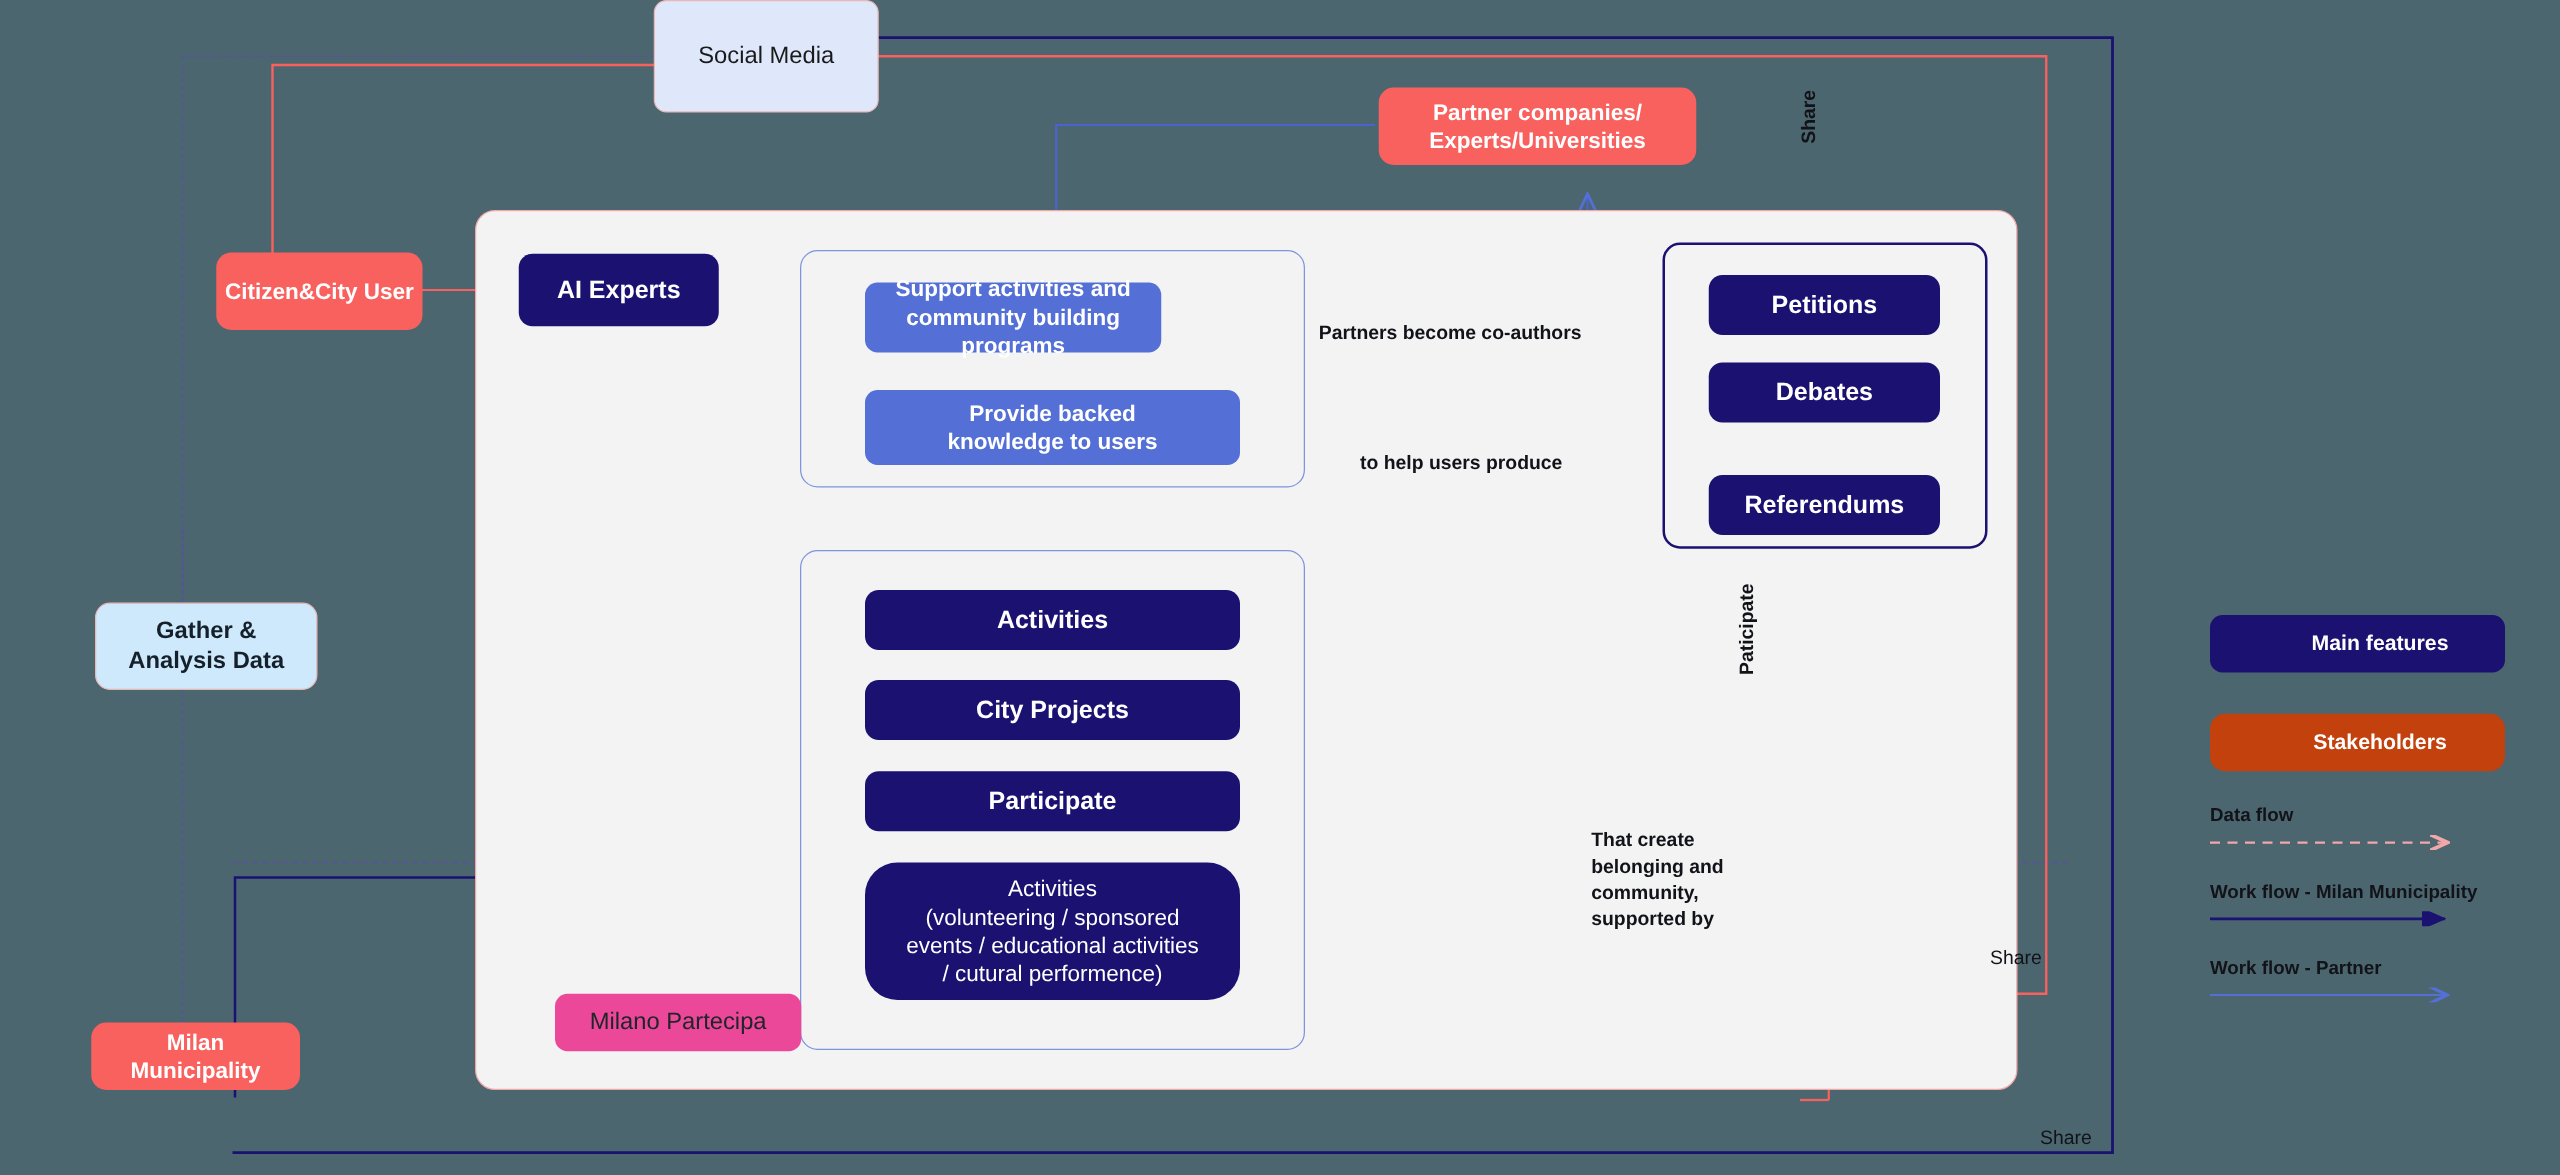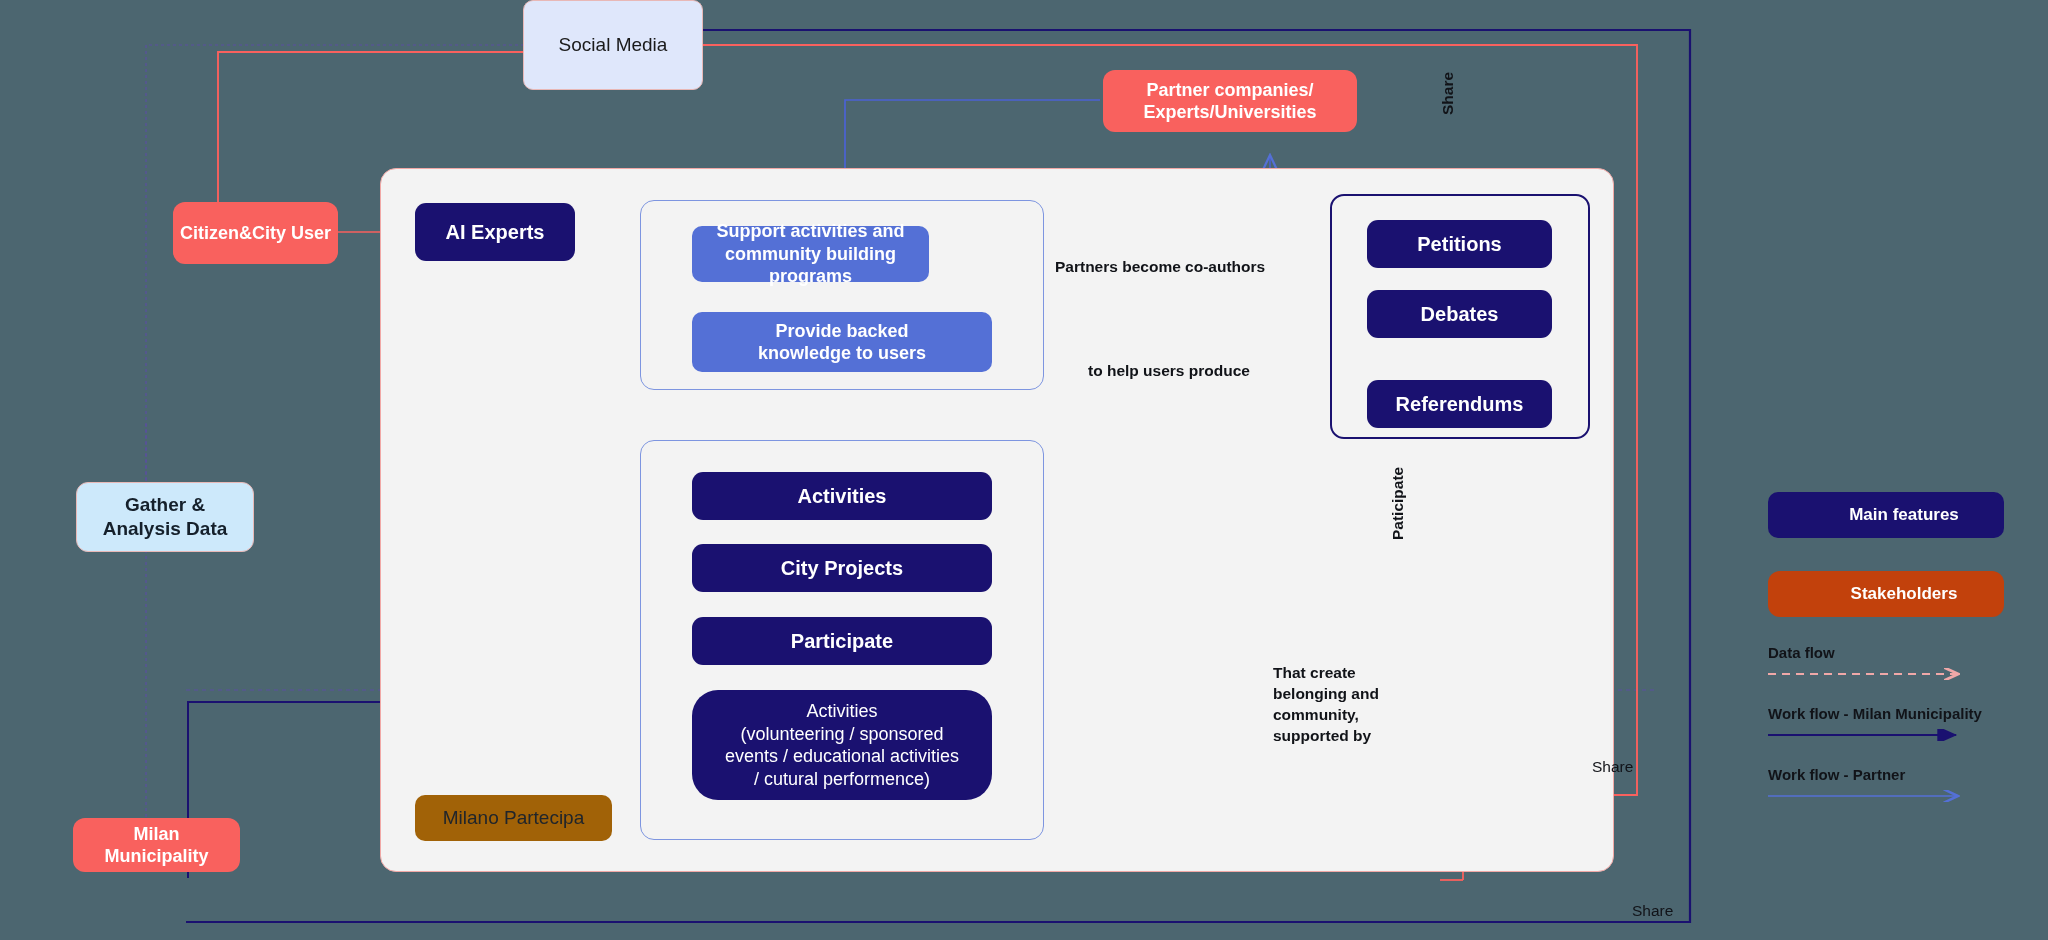--- a/index.html
+++ b/index.html
@@ -22,21 +22,21 @@
     border-radius:10px;
     line-height:1.25;
   }
 
   
   .stakeholder{background:#f9615e;color:#ffffff;font-weight:600;font-size:19px;border-radius:12px;}
   .feature{background:#1a1170;color:#ffffff;font-weight:600;font-size:20px;border-radius:11px;}
   .softblue{background:#5470d6;color:#ffffff;font-weight:600;font-size:19px;border-radius:10px;}
   .palebox{background:#dfe7fb;color:#1a1a1a;font-size:19px;font-weight:400;border-radius:10px;}
   .cyanbox{background:#cde9fb;color:#15202b;font-size:19px;font-weight:600;border-radius:12px;}
-  .greybox{background:#a16207;color:#20252b;font-size:19px;font-weight:500;border-radius:10px;}
+  .greybox{background:#ec4899;color:#20252b;font-size:19px;font-weight:500;border-radius:10px;margin-left:29px;}
 
   
   .panel{
     position:absolute;box-sizing:border-box;
     background:#f3f3f3;border-radius:16px;
   }
   .panel-outer{border:1px solid #f1a8a6;}
   .group-blue{border:1.5px solid #7d95e0;border-radius:14px;background:#f3f3f3;}
   .group-navy{border:2px solid #1a1170;border-radius:14px;background:#f3f3f3;}
 

